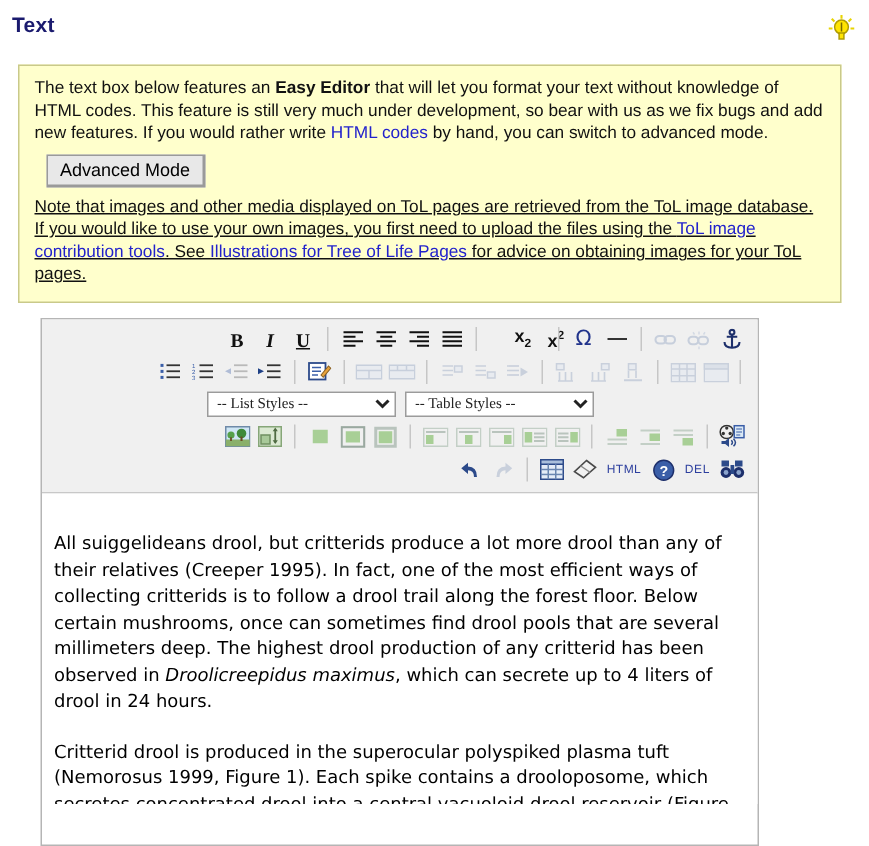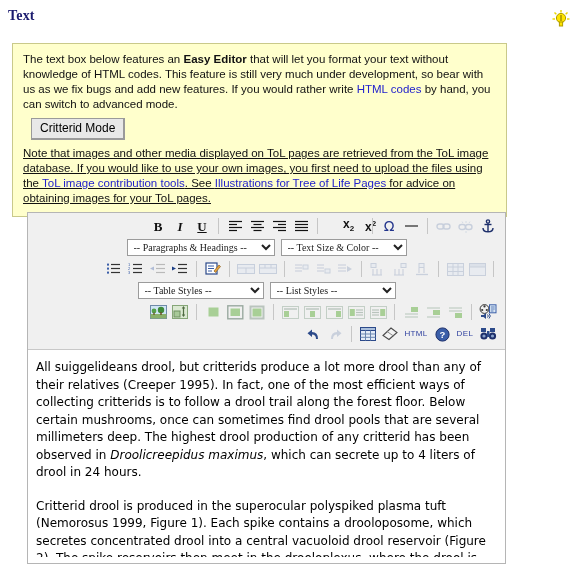--- a/index.html
+++ b/index.html
@@ -10,31 +10,30 @@
     font-family: "Liberation Sans", sans-serif;
     overflow: hidden;
   }
   .page { position: relative; width: 579px; height: 564px; background:#fff; }
 
   
   .page-title {
     position: absolute; left: 8px; top: 8px;
     font-size: 14px; font-weight: bold; color: #1a1a6e;
     letter-spacing: .2px;
-    font-family: Liberation Serif, serif;
   }
   .bulb {
     position: absolute; right: 8px; top: 9px;
     width: 20px; height: 20px;
   }
 
   
   .notice {
     position: absolute; left: 12px; top: 43px;
-    width: 495px;
+    width: 549px;
     background: #ffffcc;
     border: 1px solid #c9c98a;
     padding: 8px 10px 10px 10px;
   }
   .notice p {
     margin: 0;
     font-size: 11.5px; line-height: 15px; color: #111;
   }
   .notice p.second { margin-top: 6px; text-decoration: underline; }
   .notice b { font-weight: bold; }
@@ -110,21 +109,21 @@
   .docarea {
     padding: 9px 10px 0 8px;
     font-family: "DejaVu Sans", sans-serif;
     font-size: 12px;
     line-height: 17.5px;
     color: #000;
     height: 207px;
     overflow: hidden;
     background:#fff;
   }
-  .docarea p { margin: 0 0 16px 0; }
+  .docarea p { margin: 16px 0 16px 0; }
   .docarea i { font-style: italic; }
 </style>
 </head>
 <body>
 
 <div class="page">
 
   <div class="page-title">Text</div>
   <div class="bulb">
     <svg width="20" height="20" viewBox="0 0 20 20">
@@ -138,21 +137,21 @@
       <circle cx="10" cy="9" r="4.6" fill="#ffe400" stroke="#b09c00" stroke-width="1"></circle>
       <rect x="8.4" y="13" width="3.2" height="4" fill="#ffe400" stroke="#b09c00" stroke-width="1"></rect>
       <line x1="10" y1="6" x2="10" y2="12" stroke="#7a6a00" stroke-width="1"></line>
     </svg>
   </div>
 
   <div class="notice">
     <p><span>The text box below features an </span><b>Easy Editor</b><span> that will let you format your text without knowledge of HTML codes. This feature is still very much under development, so bear with us as we fix bugs and add new features. If you would rather write </span><a class="lnk" href="#">HTML codes</a><span> by hand, you can switch to advanced mode.</span></p>
 
     <div class="advbtn-wrap">
-      <button class="advbtn">Critterid Mode</button>
+      <button class="advbtn">Advanced Mode</button>
     </div>
 
     <p class="second"><span>Note that images and other media displayed on ToL pages are retrieved from the ToL image database. If you would like to use your own images, you first need to upload the files using the </span><a class="lnk" href="#">ToL image contribution tools</a><span>. See </span><a class="lnk" href="#">Illustrations for Tree of Life Pages</a><span> for advice on obtaining images for your ToL pages.</span></p>
   </div>
 
   <div class="editor">
     <div class="toolbar">
 
       <div class="trow">
         <div class="tbtn">
@@ -249,32 +248,20 @@
               <g stroke="#1d2f6b" stroke-width="1.4" fill="none">
             <circle cx="7" cy="2.5" r="1.6"></circle>
                 <line x1="7" y1="4.2" x2="7" y2="12.5"></line>
             <line x1="3.5" y1="5.5" x2="10.5" y2="5.5"></line>
             <path d="M2 9 Q2 12.8 7 12.8 Q12 12.8 12 9"></path>
               </g>
             </svg>
         </div>
       </div>
 
-      <div class="trow sel">
-        <div class="selwrap">
-          <select class="tsel w150">
-            <option>-- Paragraphs &amp; Headings --</option>
-          </select>
-        </div>
-        <div class="selwrap">
-          <select class="tsel w130">
-            <option>-- Text Size &amp; Color --</option>
-          </select>
-        </div>
-      </div>
 
       <div class="trow">
         <div class="tbtn">
           <svg width="16" height="12">
               <g stroke="#333" stroke-width="1.2">
                 <line x1="5" y1="1.5" x2="14" y2="1.5"></line>
                 <line x1="5" y1="5.5" x2="14" y2="5.5"></line>
                 <line x1="5" y1="9.5" x2="14" y2="9.5"></line>
               </g>
           <g fill="#3a5ea8">
@@ -427,26 +414,26 @@
               <rect x="0.5" y="0.5" width="16" height="12" fill="#dce4f0" stroke="#8296b8"></rect>
           <rect x="0.5" y="0.5" width="16" height="3.5" fill="#b9c8de" stroke="#8296b8"></rect>
             </svg>
         </div>
         <div class="sep"></div>
       </div>
 
       <div class="trow sel">
         <div class="selwrap">
           <select class="tsel w130">
-            <option>-- Table Styles --</option>
+            <option>-- List Styles --</option>
           </select>
         </div>
         <div class="selwrap">
           <select class="tsel w130">
-            <option>-- List Styles --</option>
+            <option>-- Table Styles --</option>
           </select>
         </div>
       </div>
 
       <div class="trow">
         <div class="tbtn">
           <svg width="17" height="14">
               <rect x="0.5" y="0.5" width="16" height="13" fill="#cfe6f5" stroke="#6f8aa8"></rect>
           <rect x="0.5" y="9" width="16" height="4.5" fill="#8ab06a"></rect>
           <circle cx="11" cy="5" r="3.2" fill="#3f8a3a"></circle>

